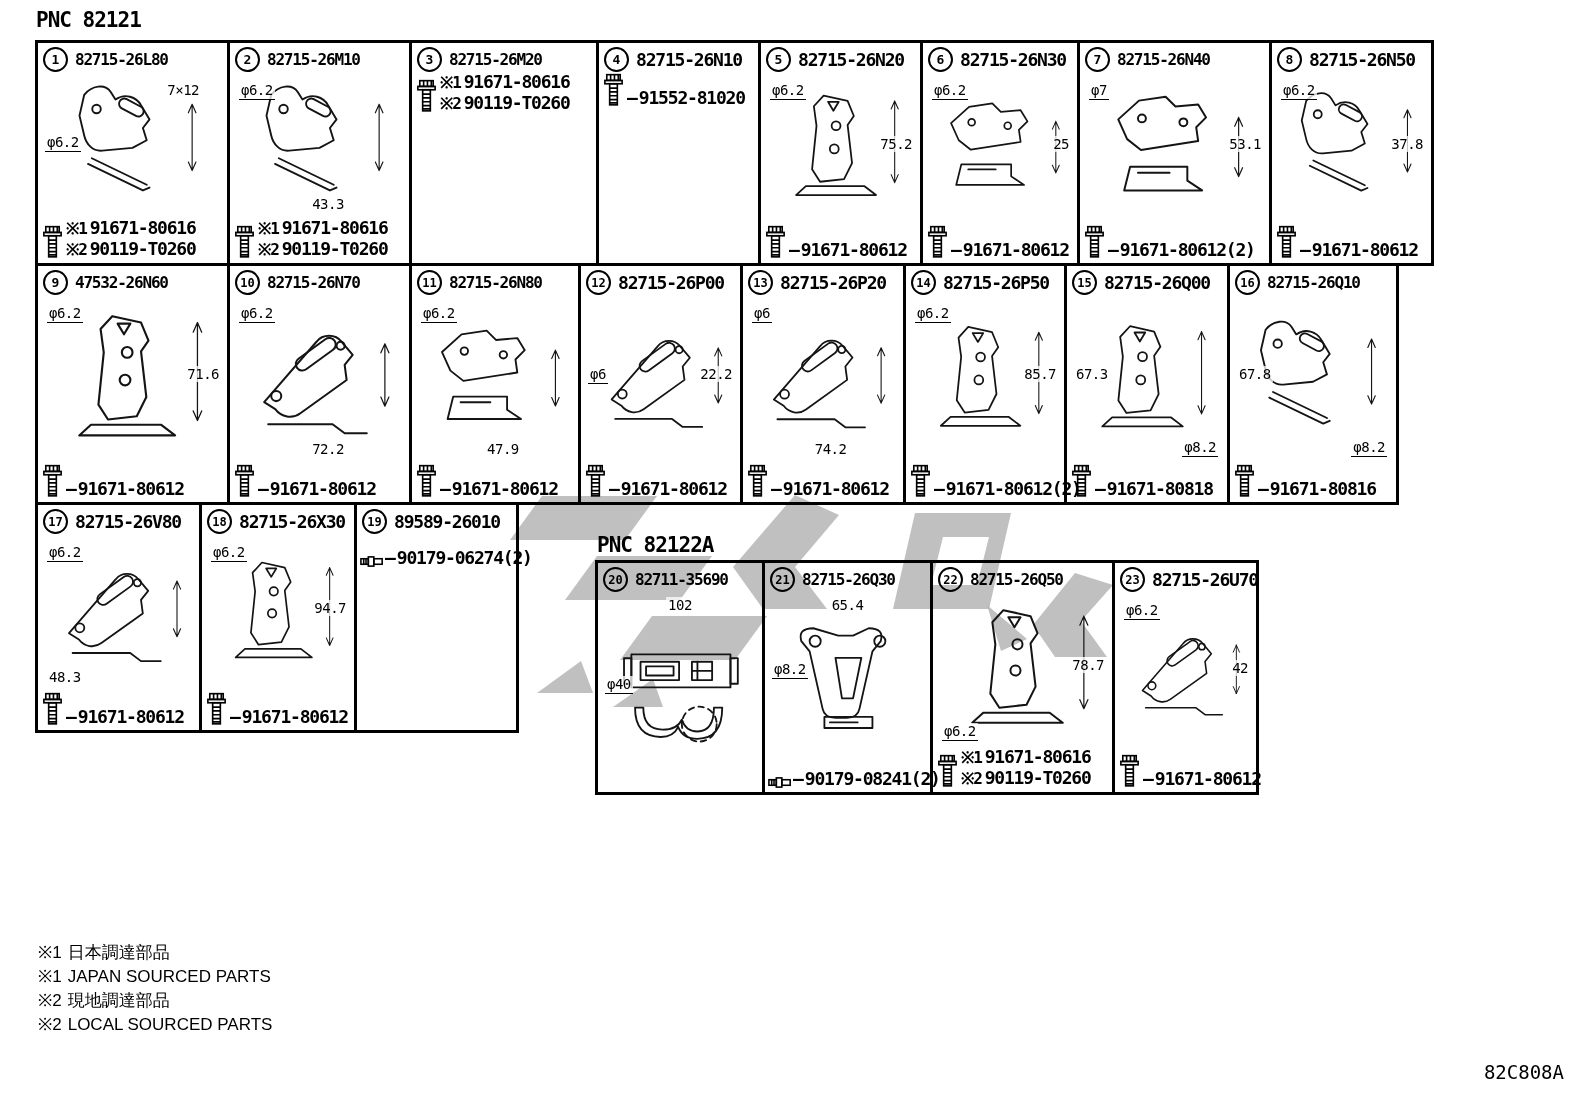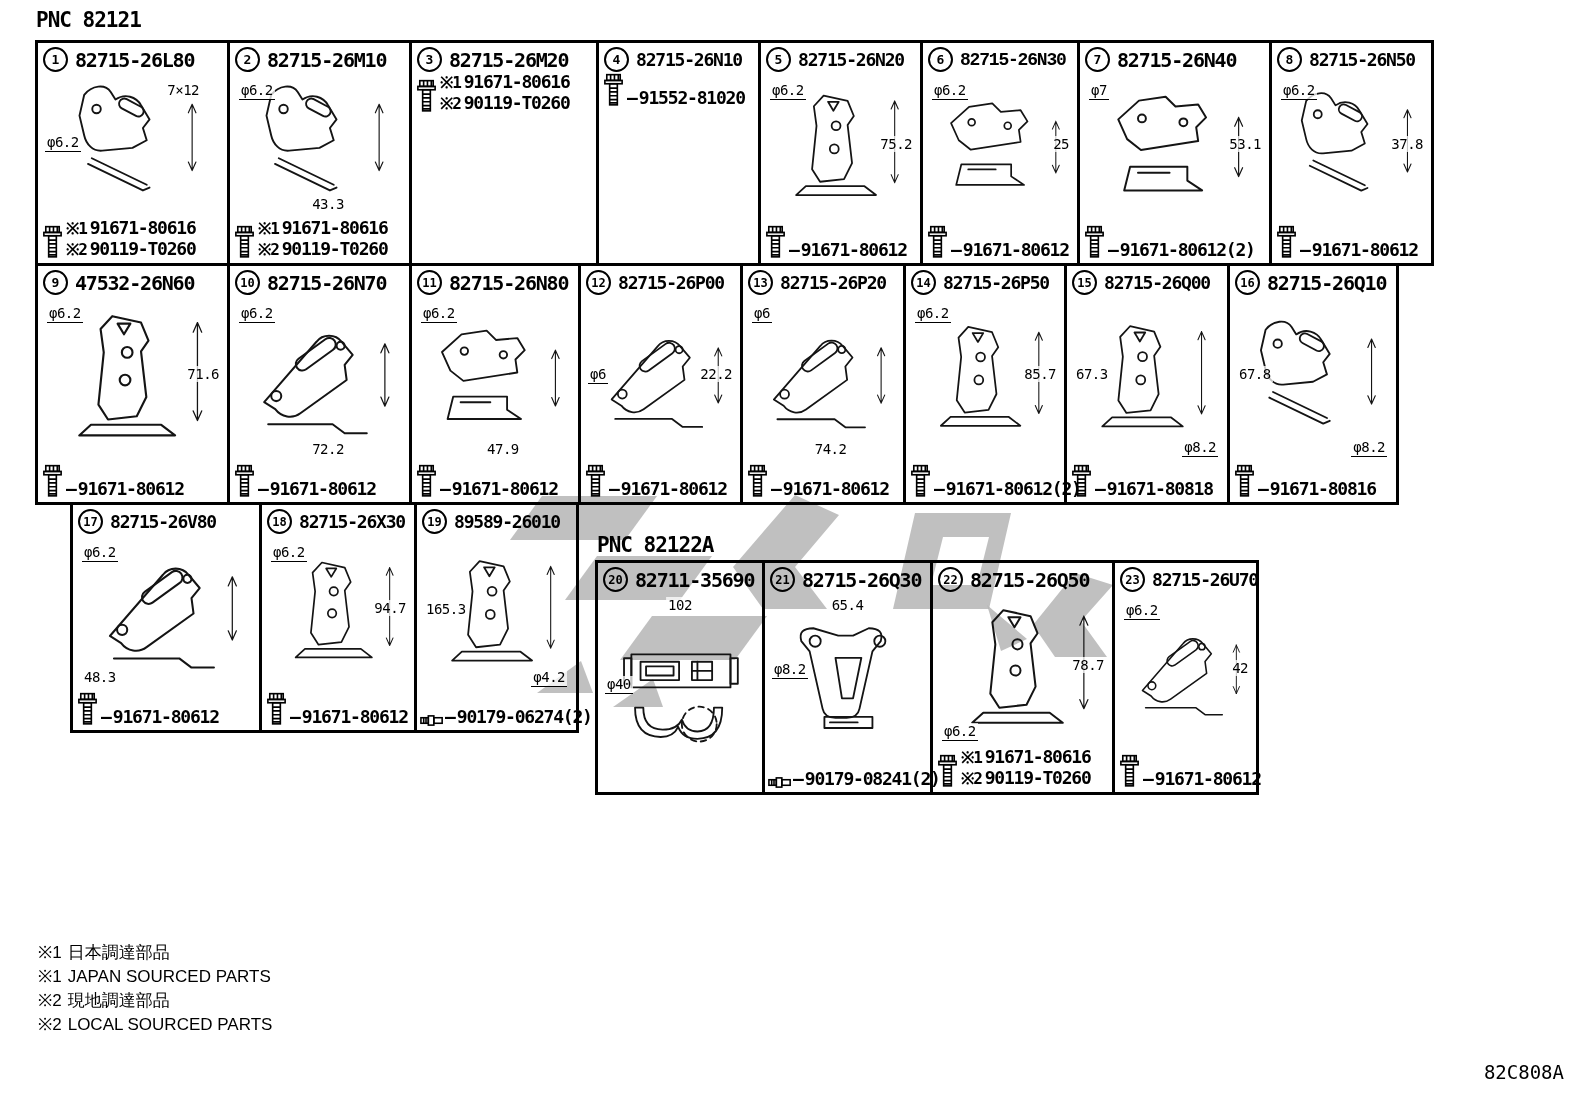--- a/index.html
+++ b/index.html
@@ -21,21 +21,21 @@
   #subrow{left:595px;top:560px;height:235px;}
 
   .cell{box-sizing:border-box;border:3px solid #000;background:transparent;
     position:relative;flex:0 0 auto;display:flex;flex-direction:column;}
   .cell + .cell{margin-left:-3px;}
 
   .cell-header{display:flex;align-items:center;gap:7px;padding:4px 4px 0 5px;flex:0 0 auto;}
   .circ{box-sizing:border-box;width:25px;height:25px;border:2.5px solid #000;border-radius:50%;
     display:flex;align-items:center;justify-content:center;flex:0 0 auto;
     font-family:"DejaVu Sans Mono",monospace;font-weight:700;font-size:13px;background:transparent;}
-  .pn{font-family:"DejaVu Sans Mono",monospace;font-weight:700;font-size:20px;
+  .pn{font-family:"DejaVu Sans Mono",monospace;font-weight:700;font-size:16px;
     letter-spacing:-1.2px;white-space:nowrap;}
 
   .draw{flex:1 1 auto;position:relative;margin:2px 4px;}
   .sketch{position:absolute;inset:0;width:100%;height:100%;}
   .sketch path,.sketch rect,.sketch circle{fill:none;stroke:#141414;stroke-width:2;
     stroke-linejoin:round;stroke-linecap:round;}
   .sketch .thin{stroke-width:1.2;}
 
   .dim{position:absolute;font-family:"DejaVu Sans Mono",monospace;font-size:14px;
     letter-spacing:-0.5px;white-space:nowrap;background:rgba(255,255,255,.75);padding:0 2px;z-index:3;}
@@ -257,21 +257,21 @@
             </span>
           </span>
     </div>
   </div>
 
   <div class="cell" style="width: 160px;">
     <div class="cell-header">
       <span class="circ">
             <span class="num">6</span>
           </span>
-      <span class="pn" style="font-size: 18px; font-family: Liberation Mono, monospace;">82715-26N30</span>
+      <span class="pn" style="font-size: 18px;">82715-26N30</span>
     </div>
     <div class="draw">
       <svg class="sketch" viewBox="0 0 170 150" preserveAspectRatio="xMidYMid meet">
             <path d="M28 46 l21 -19 27 -4 10 10 23 -2 8 13 -10 10 2 14 -58 9 -14 -11 z"></path>
             <circle cx="52" cy="45" r="4"></circle>
             <circle cx="94" cy="49" r="4"></circle>
             <path d="M40 94 h58 v14 l15 10 h-79 z M48 100 h32"></path>
             <path class="thin" d="M150 44 v60 M150 44 l-4 9 M150 44 l4 9 M150 104 l-4 -9 M150 104 l4 -9"></path>
           </svg>
     <span class="dim tl leader">φ6.2</span>
@@ -656,21 +656,21 @@
           </span>
       <span class="flines">
             <span class="fline plain">
               <span class="fnum">91671-80816</span>
             </span>
           </span>
     </div>
   </div>
 </div>
   <div class="row" id="row3">
-  <div class="cell" style="width: 192px; margin-left: 35px;">
+  <div class="cell" style="width: 167px;">
     <div class="cell-header">
       <span class="circ">
             <span class="num" style="font-size: 12px;">17</span>
           </span>
       <span class="pn" style="font-size: 18px;">82715-26V80</span>
     </div>
     <div class="draw">
       <svg class="sketch" viewBox="0 0 170 150" preserveAspectRatio="xMidYMid meet">
             <path d="M30 98 l52 -60 c6 -8 19 -8 25 0 l11 13 -8 10 2 15 -46 33 c-8 6 -19 4 -25 -4 z"></path>
             <rect x="58" y="44" width="46" height="13" rx="6.5" transform="rotate(-36 81 50)"></rect>
@@ -737,32 +737,20 @@
     </div>
   </div>
 
   <div class="cell" style="width: 165px;">
     <div class="cell-header">
       <span class="circ">
             <span class="num" style="font-size: 12px;">19</span>
           </span>
       <span class="pn" style="font-size: 18px;">89589-26010</span>
     </div>
-    <div class="draw">
-      <svg class="sketch" viewBox="0 0 170 150" preserveAspectRatio="xMidYMid meet">
-            <path d="M66 16 l27 6 7 17 -7 10 5 43 -9 18 -27 3 -9 -14 5 -49 -3 -22 z"></path>
-            <path d="M71 23 h12 l-6 10 z"></path>
-            <circle cx="80" cy="50" r="5"></circle>
-            <circle cx="78" cy="76" r="5"></circle>
-            <path d="M46 118 h66 l13 10 h-90 z"></path>
-            <path class="thin" d="M146 22 v92 M146 22 l-4 9 M146 22 l4 9 M146 114 l-4 -9 M146 114 l4 -9"></path>
-          </svg>
-    <span class="dim left">165.3</span>
-          <span class="dim br leader">φ4.2</span>
-        </div>
     <div class="cell-footer">
       <span class="ficon">
             <svg width="24" height="13" viewBox="0 0 26 13">
               <rect x="1" y="3.5" width="8" height="6"></rect>
               <rect x="9" y="1.5" width="6" height="10"></rect>
               <rect x="15" y="3.5" width="9" height="6"></rect>
               <path d="M4 3.5 v6 M6.5 3.5 v6"></path>
             </svg>
           </span>
       <span class="flines">

